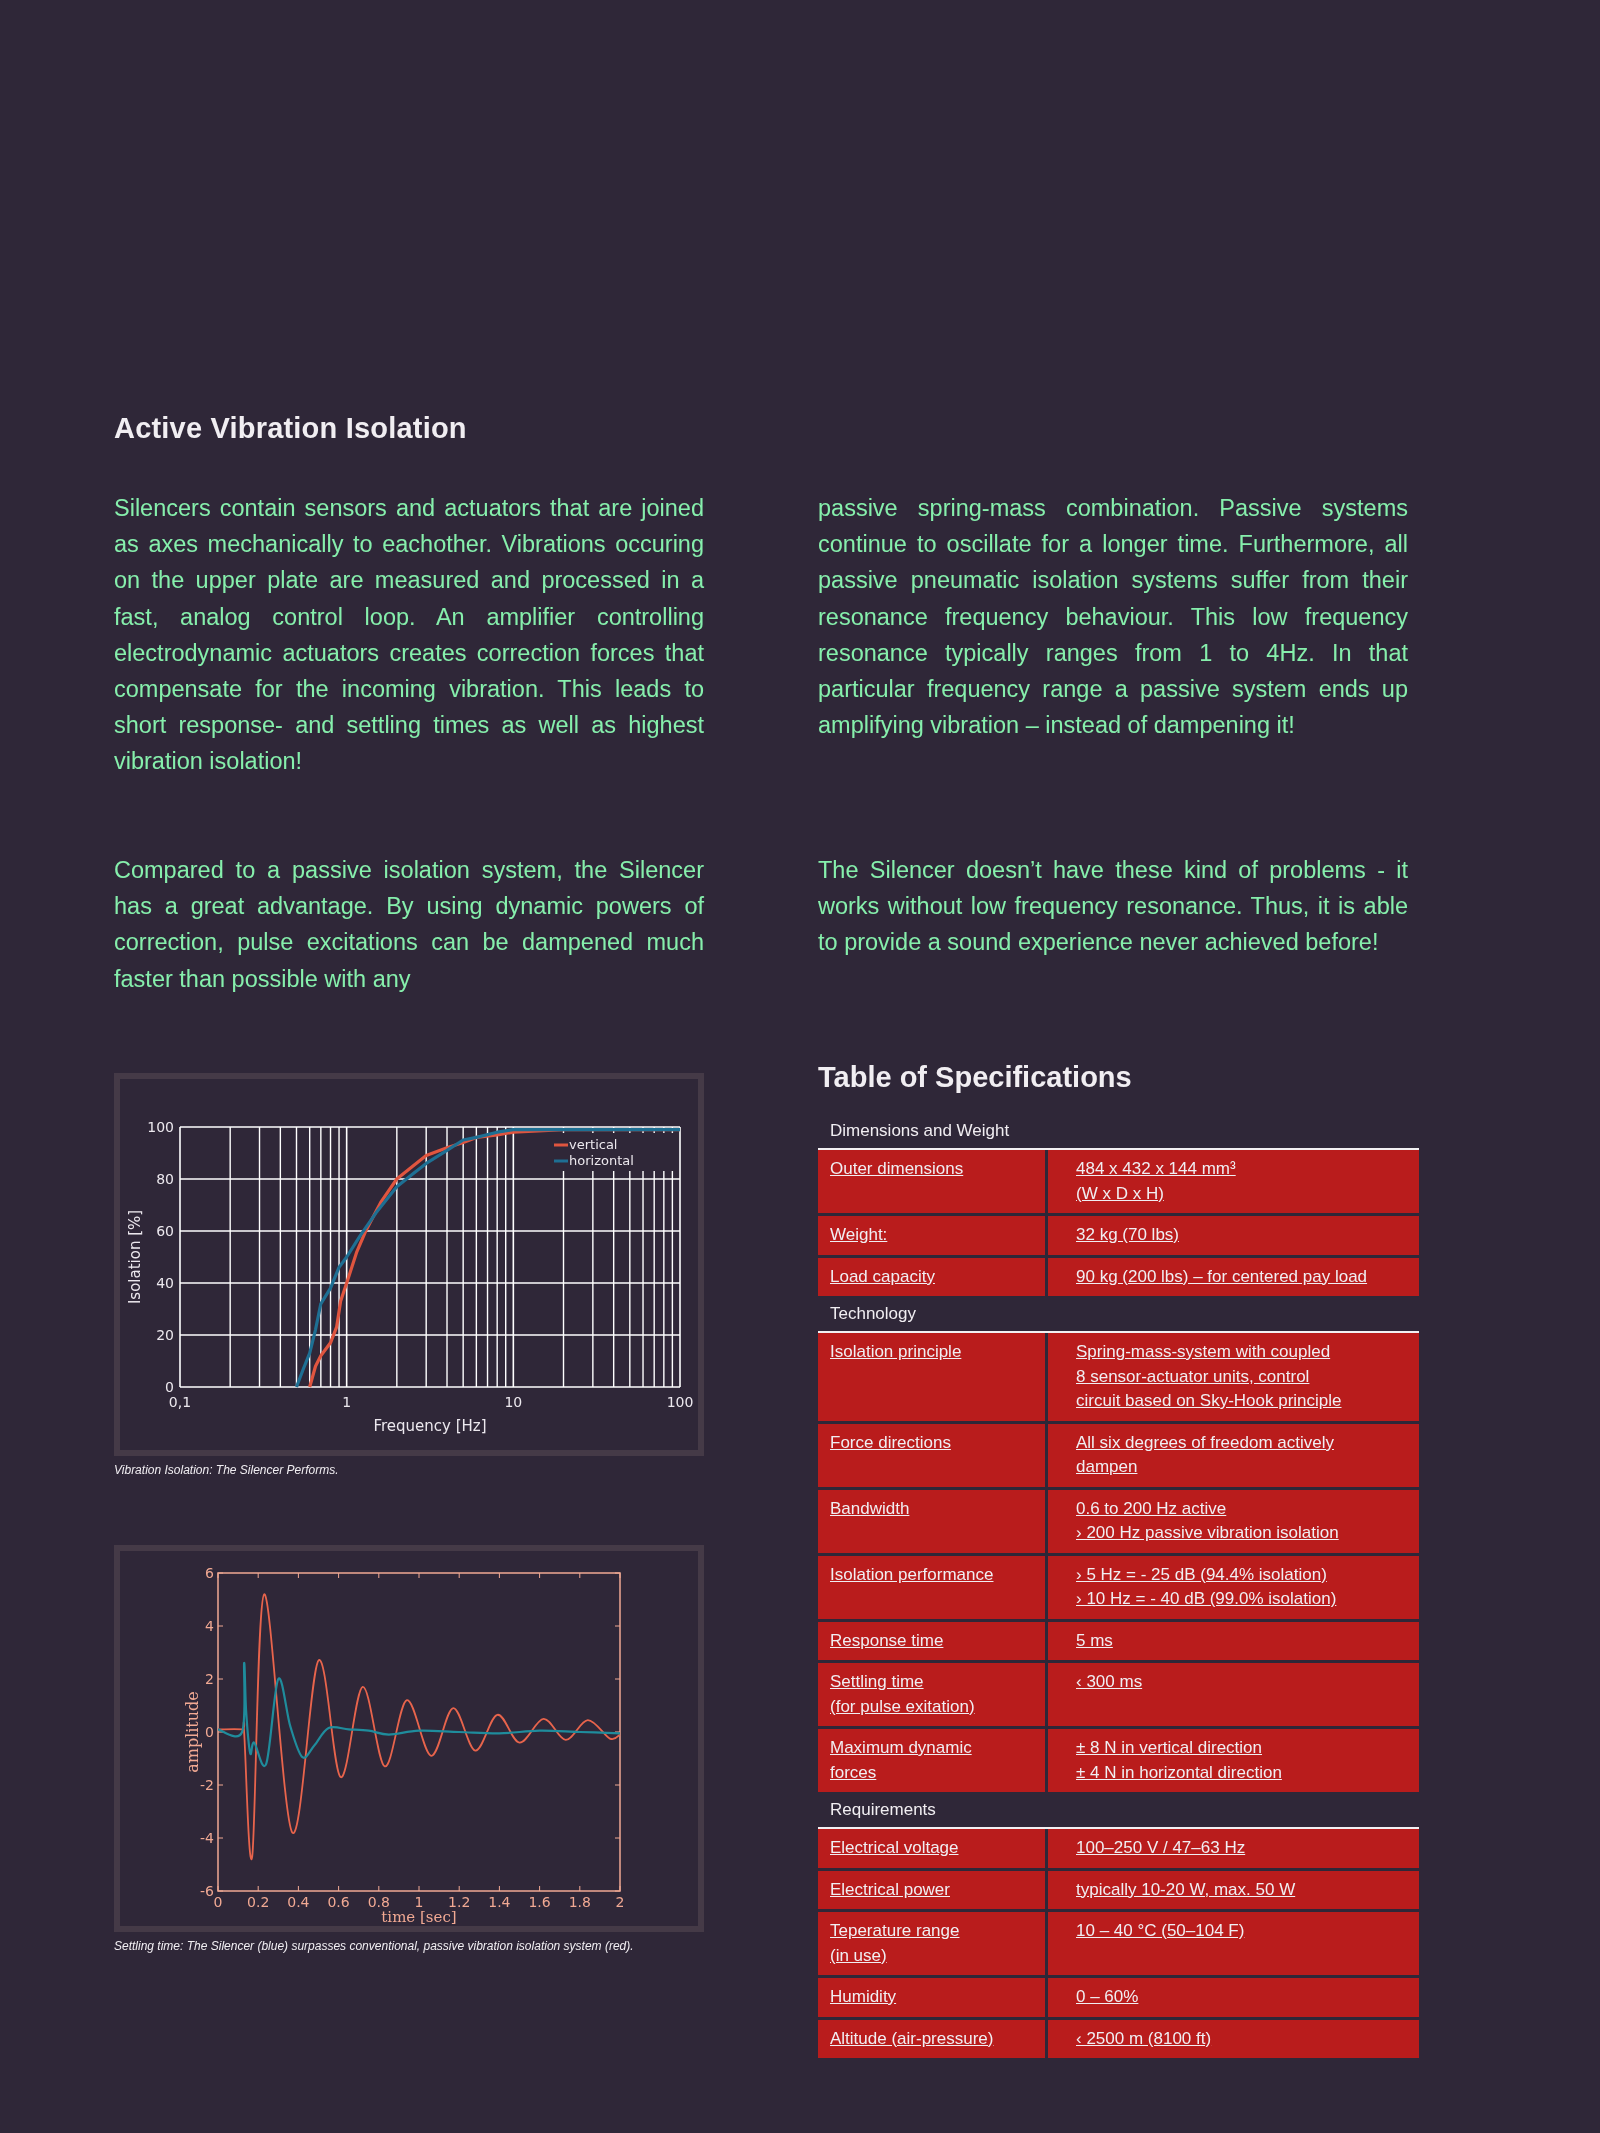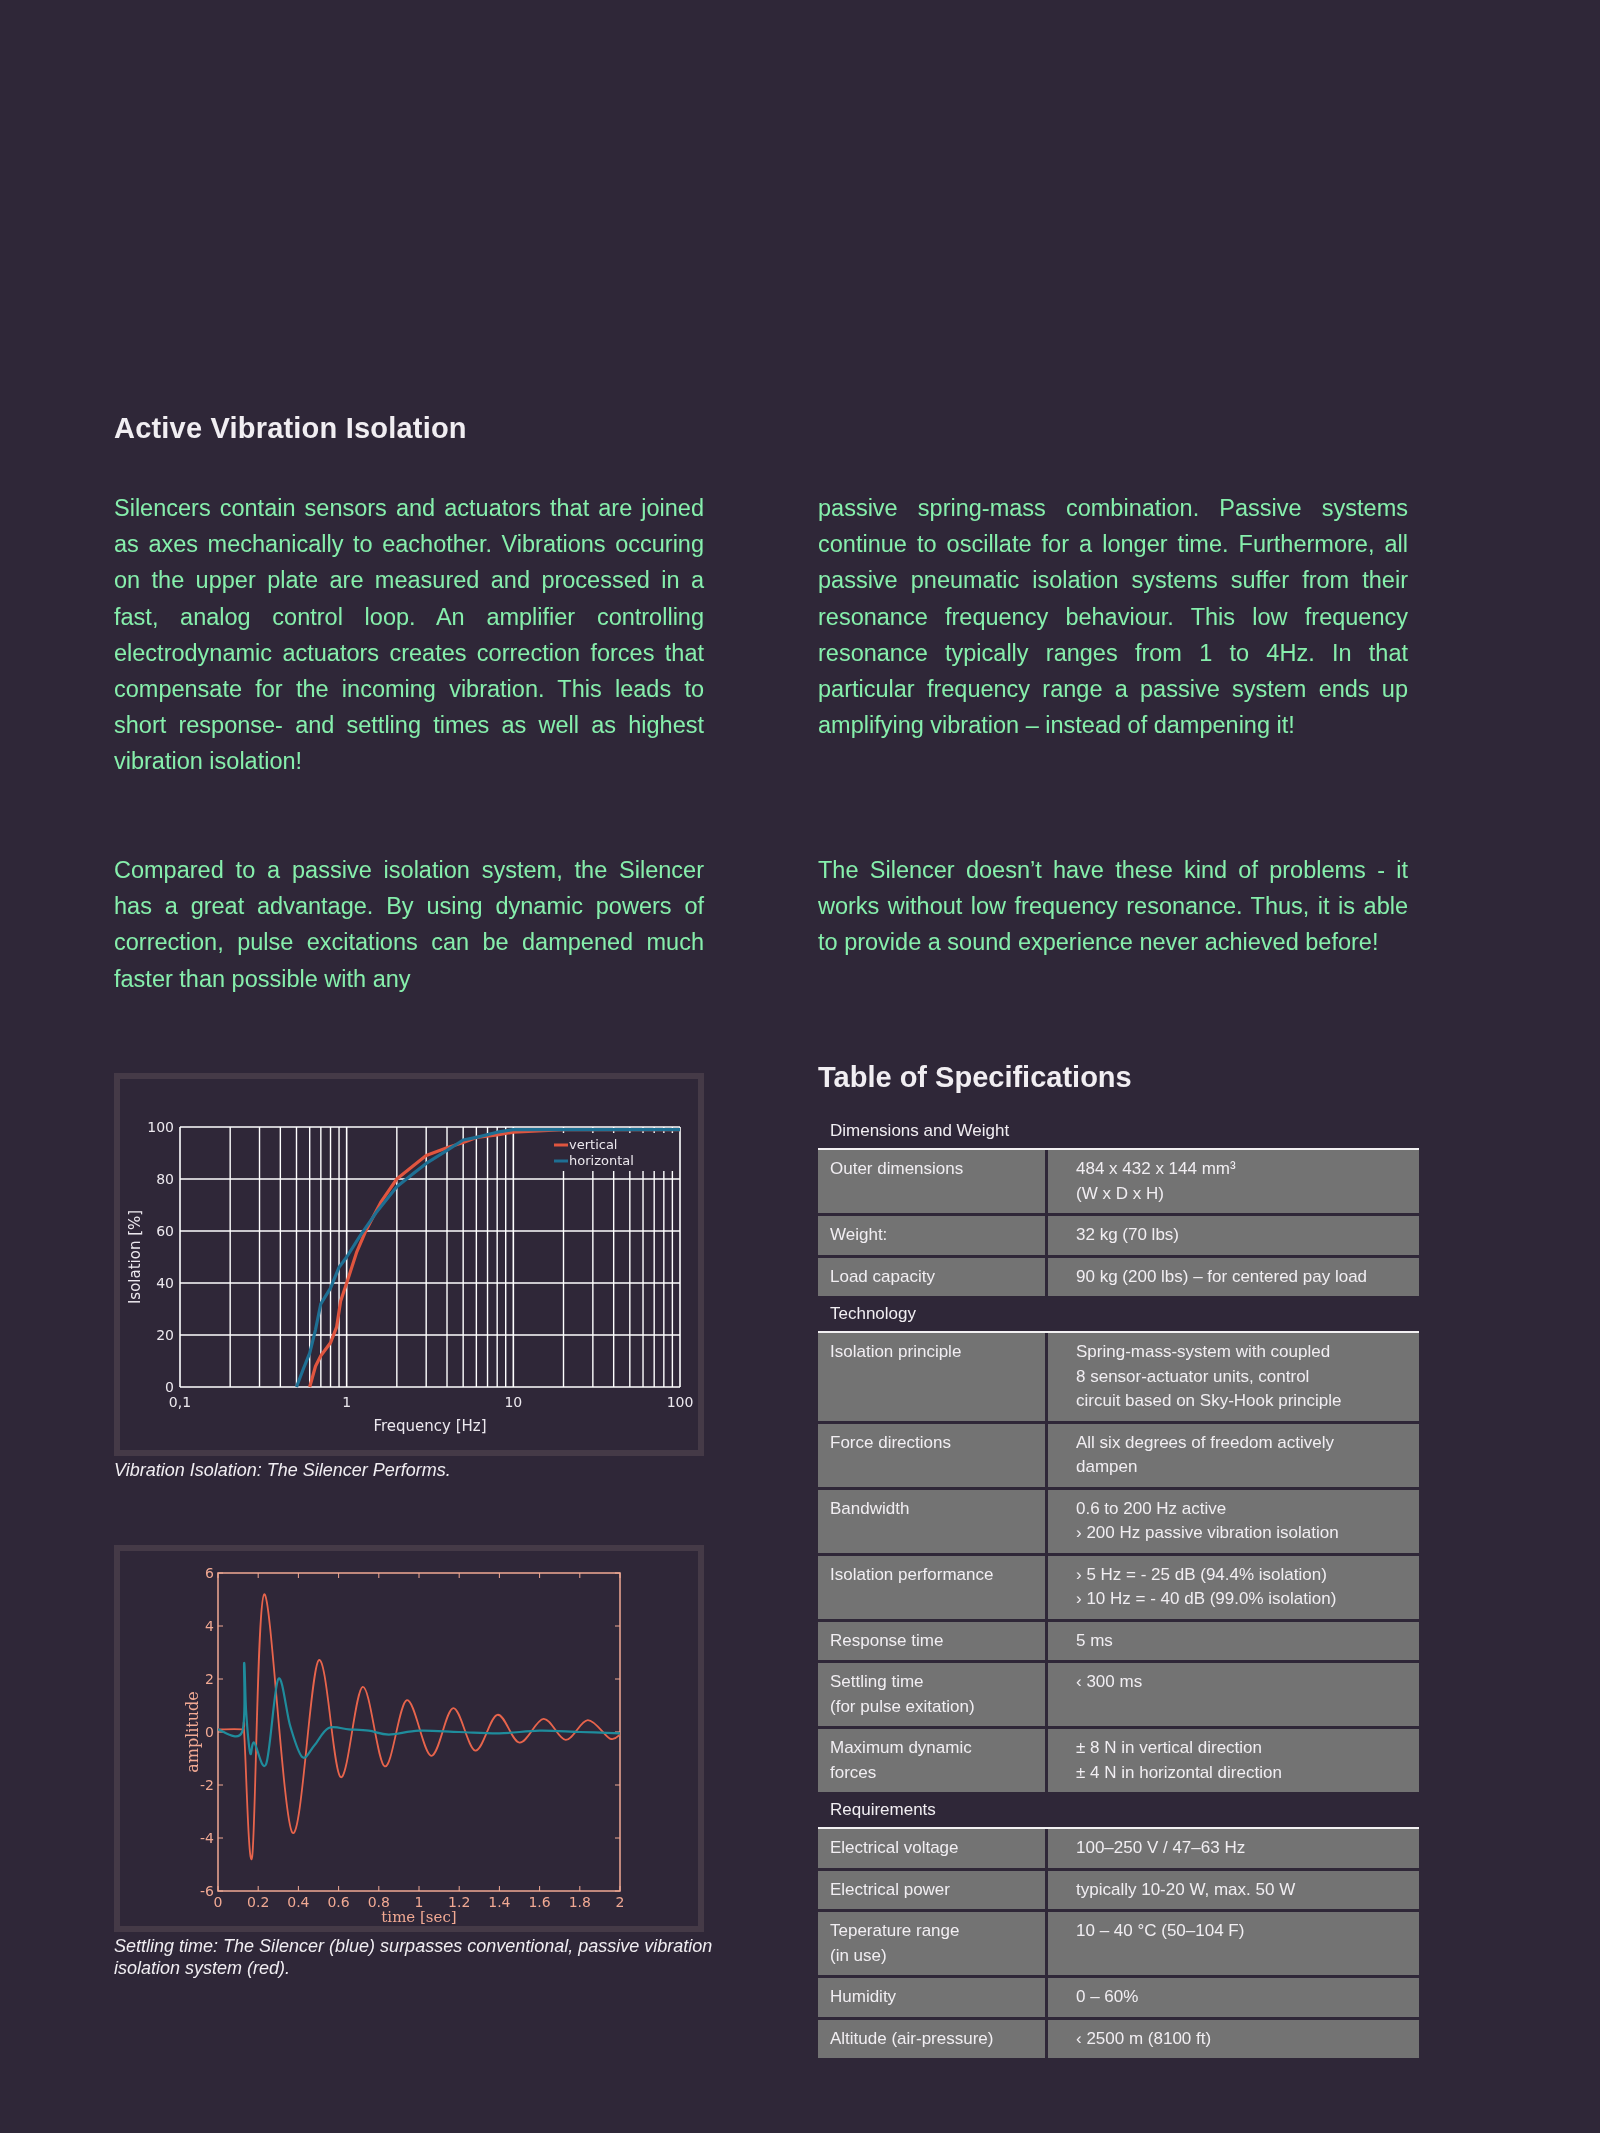--- a/index.html
+++ b/index.html
@@ -32,41 +32,42 @@
     position: absolute; left: 114px; width: 590px;
     border: 6px solid #453a47; background: #2f2738;
     box-sizing: border-box;
   }
   #chart1 { top: 1073px; height: 383px; }
   #chart2 { top: 1545px; height: 387px; }
   .chartbox svg { display: block; }
   .caption {
     position: absolute; left: 114px; width: 600px;
     font-family: "Liberation Sans", sans-serif;
-    font-style: italic; font-size: 18px; line-height: 22px; color: #f1eef2;
+    font-style: italic; font-size: 12px; line-height: 22px; color: #f1eef2;
   }
   #cap1 { top: 1459px; }
   #cap2 { top: 1935px; }
 
   .h2 {
     position: absolute; left: 818px; top: 1061px;
     font-size: 29px; font-weight: bold;
     font-family: "Liberation Sans", sans-serif;
   }
   .spec {
     position: absolute; left: 818px; top: 1113px; width: 601px;
     font-family: "Liberation Sans", sans-serif; font-size: 17px;
   }
   .sec-head {
     padding: 6px 12px 5px 12px; line-height: 24px;
     border-bottom: 2px solid #f2f0f2;
   }
   .row {
-    display: flex; background: #737373;
+    display: flex; background: #b91c1c;
     border-bottom: 3px solid #2f2738;
+    text-decoration: underline;
   }
   .row:last-child { border-bottom: none; }
   .row .k {
     width: 219px; padding: 7px 12px; line-height: 24.5px;
     border-right: 3px solid #2f2738; box-sizing: border-box; width: 230px;
   }
   .row .v { padding: 7px 28px; line-height: 24.5px; flex: 1; }
 </style>
 </head>
 <body>

